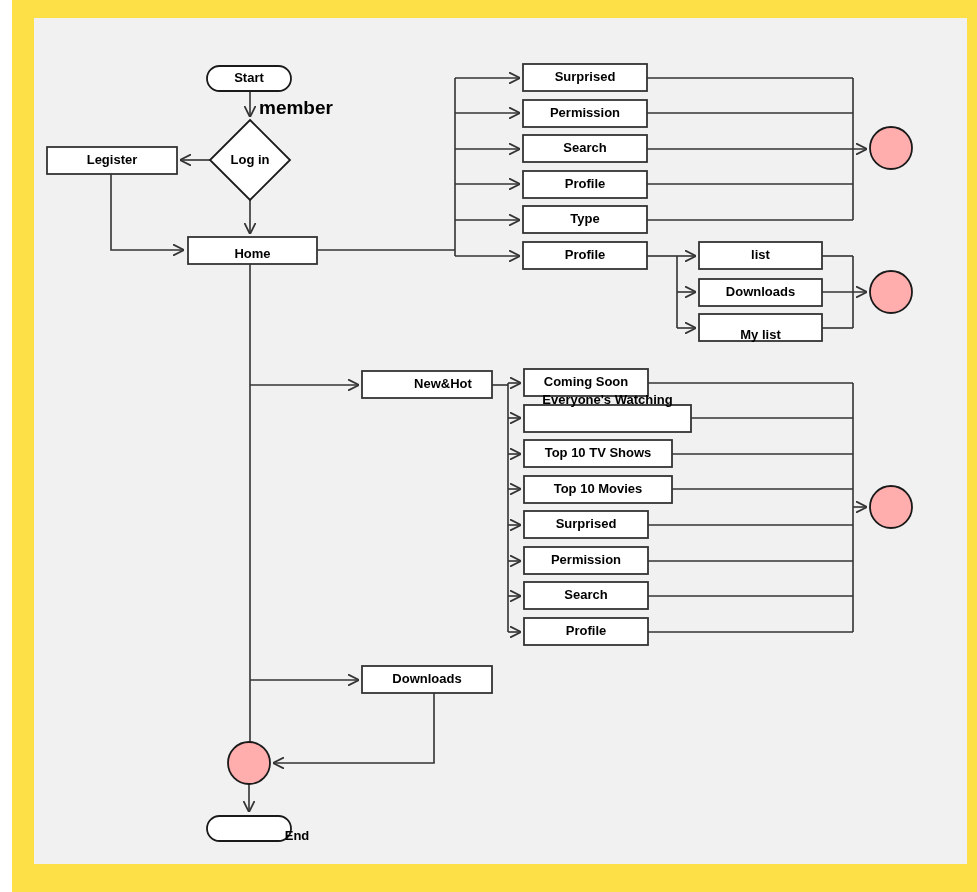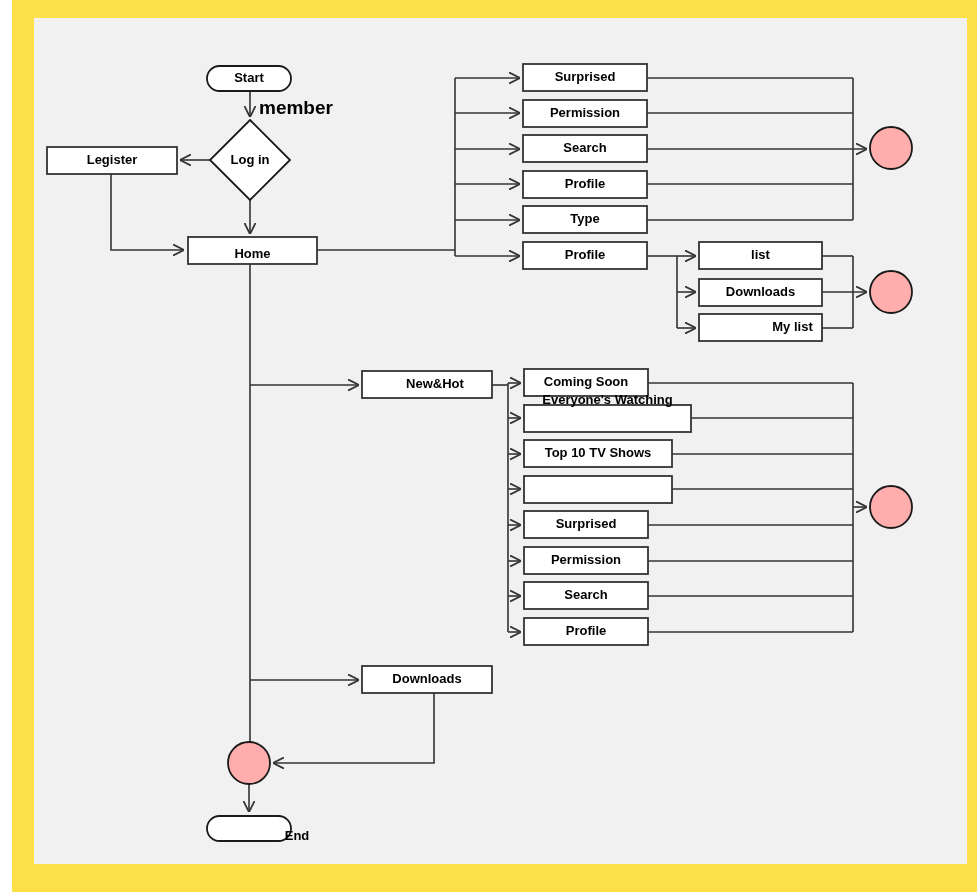--- a/index.html
+++ b/index.html
@@ -185,27 +185,28 @@
 
   <div class="node-label" style="left:511px; top:64px; width:124px; height:27px;">Surprised</div>
   <div class="node-label" style="left:511px; top:100px; width:124px; height:27px;">Permission</div>
   <div class="node-label" style="left:511px; top:135px; width:124px; height:27px;">Search</div>
   <div class="node-label" style="left:511px; top:171px; width:124px; height:27px;">Profile</div>
   <div class="node-label" style="left:511px; top:206px; width:124px; height:27px;">Type</div>
   <div class="node-label" style="left:511px; top:242px; width:124px; height:27px;">Profile</div>
 
   <div class="node-label" style="left:687px; top:242px; width:123px; height:27px;">list</div>
   <div class="node-label" style="left:687px; top:279px; width:123px; height:27px;">Downloads</div>
-  <div class="node-label" style="left:687px; top:314px; width:123px; height:27px;padding-left:32px;">My list</div>
-
-  <div class="node-label" style="left:350px; top:371px; width:146px; height:27px;">New&amp;Hot</div>
+  <div class="node-label" style="left:687px; top:322px; width:123px; height:27px;">My list</div>
+
+  <div class="node-label" style="left:350px; top:371px; width:146px; height:27px;padding-left:8px;">New&amp;Hot</div>
 
   <div class="node-label" style="left:512px; top:369px; width:124px; height:27px;">Coming Soon</div>
   <div class="node-label" style="left:512px; top:387px; width:167px; height:27px;">Everyone's Watching</div>
   <div class="node-label" style="left:512px; top:440px; width:148px; height:27px;">Top 10 TV Shows</div>
+  <div class="node-label" style="left:512px; top:476px; width:148px; height:27px;">Top 10 Movies</div>
   <div class="node-label" style="left:512px; top:511px; width:124px; height:27px;">Surprised</div>
   <div class="node-label" style="left:512px; top:547px; width:124px; height:27px;">Permission</div>
   <div class="node-label" style="left:512px; top:582px; width:124px; height:27px;">Search</div>
   <div class="node-label" style="left:512px; top:618px; width:124px; height:27px;">Profile</div>
 
   <div class="node-label" style="left:350px; top:666px; width:130px; height:27px;">Downloads</div>
   <div class="node-label" style="left:195px; top:816px; width:84px; height:41px;padding-left:48px;">End</div>
 
   <div class="edge-label" style="left:247px; top:97px;">member</div>
 </div>

